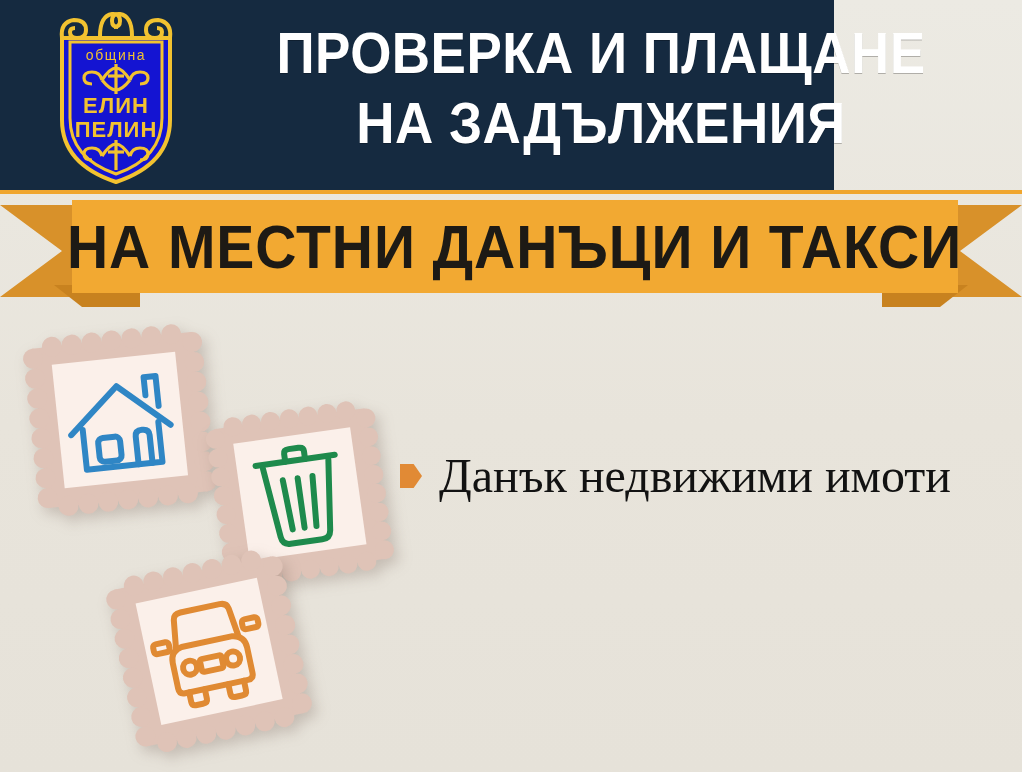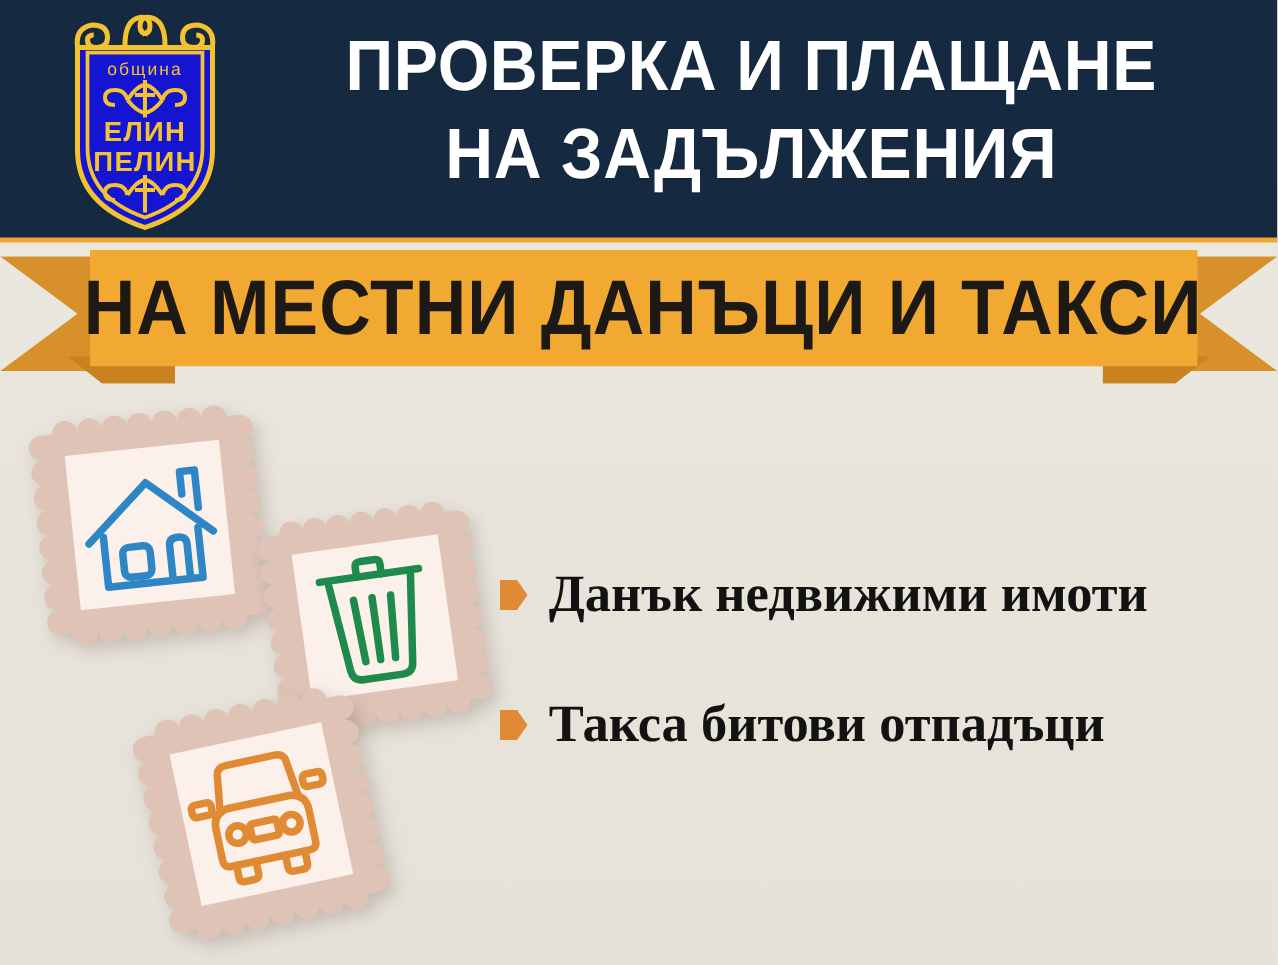--- a/index.html
+++ b/index.html
@@ -18,21 +18,21 @@
     width: 1022px;
     height: 772px;
     background: linear-gradient(180deg, #eceae3 0%, #e8e4db 55%, #e6e2d9 100%);
     overflow: hidden;
   }
 
   
   .header {
     position: absolute;
     left: 0; top: 0;
-    width: 1022px;
+    width: 834px;
     height: 192px;
     background: #152a40;
   }
   .header-gold-rule {
     position: absolute;
     left: 0; top: 190px;
     width: 1022px;
     height: 4px;
     background: #f0a62e;
   }
@@ -132,24 +132,23 @@
   .bullet-marker {
     flex: 0 0 auto;
     width: 22px; height: 24px;
     margin-right: 17px;
     background: #e18a35;
     clip-path: polygon(0 0, 62% 0, 100% 50%, 62% 100%, 0 100%);
   }
   .bullet-label {
     color: #121212;
     font-family: "Liberation Serif", "DejaVu Serif", serif;
-    font-size: 42px;
+    font-size: 48px;
     line-height: 46px;
     white-space: nowrap;
-    font-weight: bold;
   }
 </style>
 </head>
 <body>
 
 <div id="poster">
 
   <div class="header">
 
     <div class="emblem">
@@ -356,19 +355,15 @@
         </g>
       </g>
     </svg>
   </div>
 
   <div class="bullet-list">
     <div class="bullet-row">
       <span class="bullet-marker"></span>
       <span class="bullet-label">Данък недвижими имоти</span>
     </div>
-    <div class="bullet-row">
-      <span class="bullet-marker"></span>
-      <span class="bullet-label">Такса битови отпадъци</span>
-    </div>
   </div>
 
 </div>
 
 </body></html>

